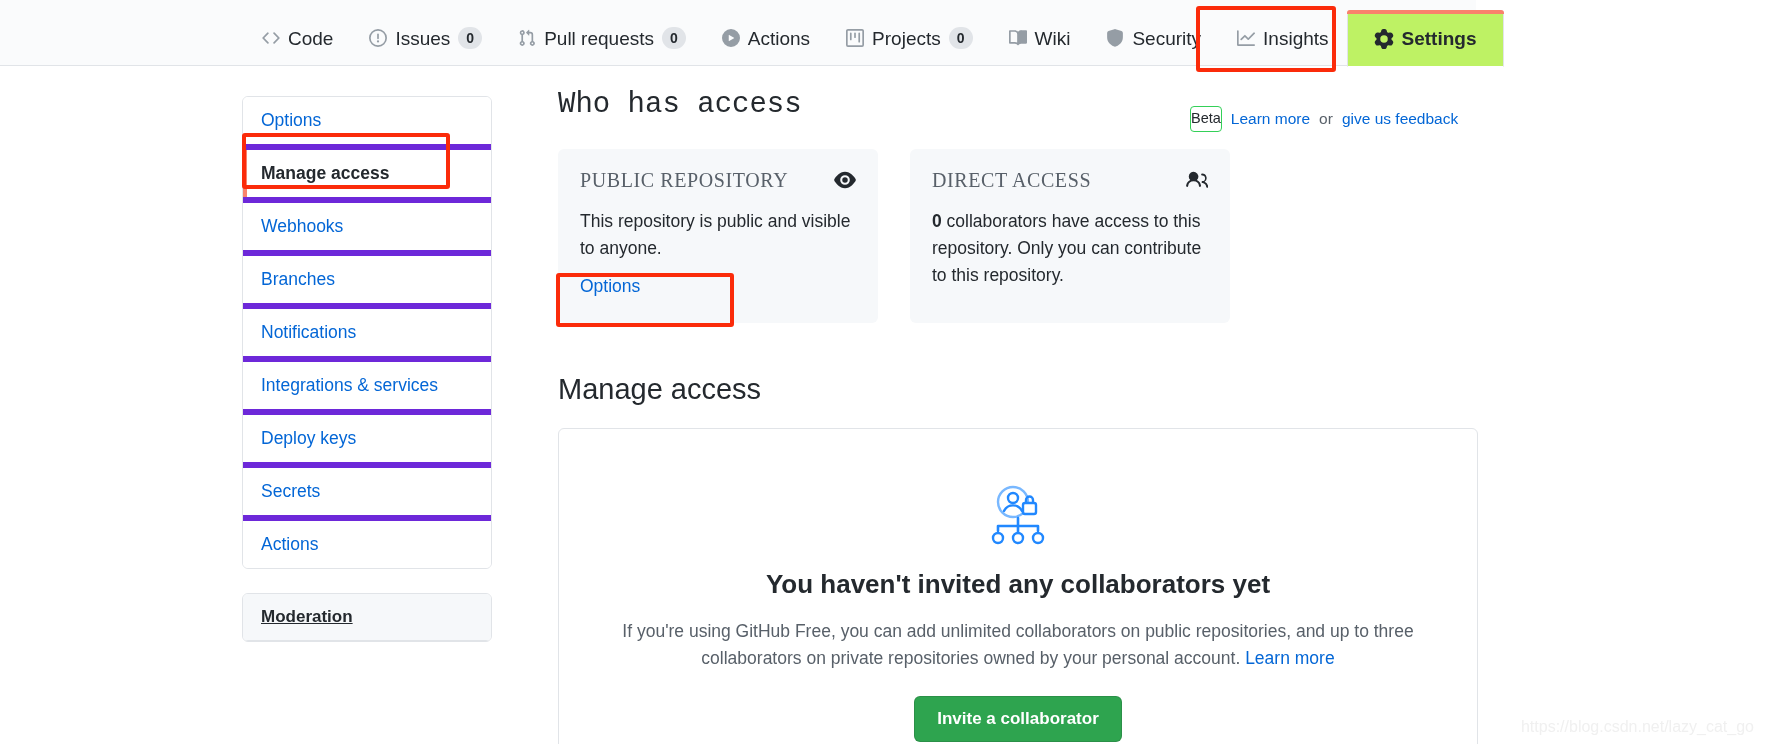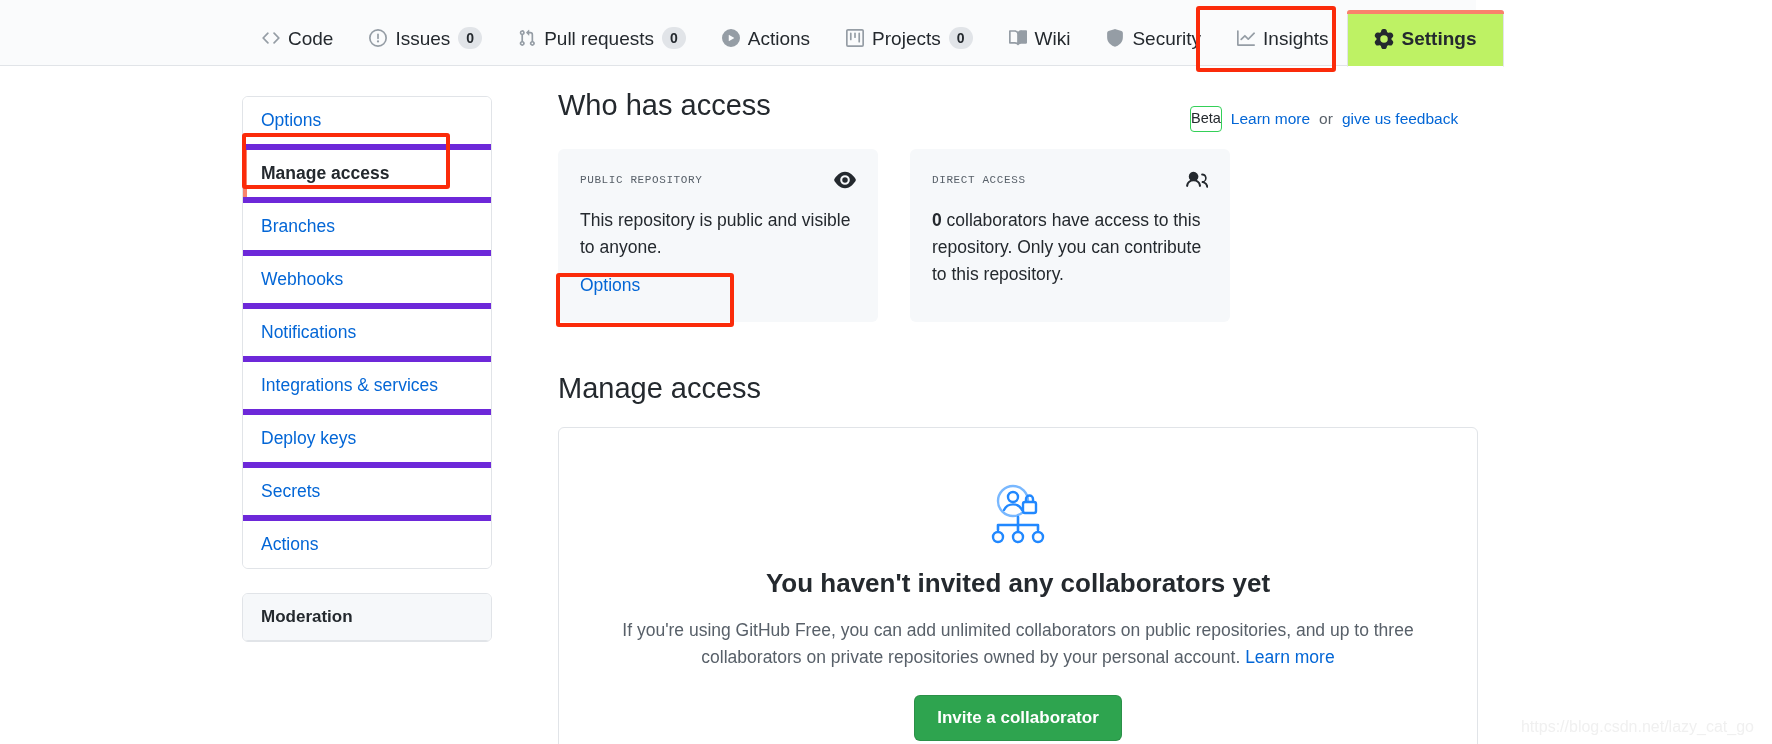--- a/index.html
+++ b/index.html
@@ -62,21 +62,21 @@
     min-width: 22px;
     text-align: center;
     font-weight: 600;
   }
 
   
   .sidebar { position: absolute; left: 242px; top: 96px; width: 250px; }
   .menu {
     border: 1px solid #e1e4e8; border-radius: 6px; background: #fff; overflow: hidden;
   }
-  .menu + .menu { margin-top: 24px; }
+  .menu + .menu { margin-top: 24px; text-decoration: underline; }
   .menu-heading {
     background: #f6f8fa;
     border-bottom: 1px solid #e1e4e8;
     padding: 13px 18px;
     font-size: 17px;
     font-weight: 600;
     color: #24292e;
   }
   .menu-item {
     display: block;
@@ -97,37 +97,37 @@
   }
   .menu-item.selected::before {
     content: ""; position: absolute; left: 0; top: 0; bottom: 0; width: 4px;
     background: #f9826c;
   }
 
   
   .main { position: absolute; left: 558px; top: 88px; width: 920px; }
   h2.section-title {
     font-size: 29px; font-weight: 400; color: #24292e;
-    margin: 0 0 26px 0; line-height: 1.2;
+    margin: 0 0 26px 0; line-height: 1.2; font-family: Liberation Mono, monospace;
   }
   .cards { display: flex; gap: 32px; }
   .acc-card {
     width: 320px;
     background: #f6f8fa;
     border-radius: 6px;
     padding: 20px 22px 26px 22px;
     min-height: 150px;
   }
   .acc-card-head {
     display: flex; align-items: center; justify-content: space-between;
     margin-bottom: 16px;
   }
   .acc-card-label {
-    font-family: Liberation Mono, monospace;
-    font-size: 11px;
+    font-family: Liberation Serif, serif;
+    font-size: 20px;
     letter-spacing: 0.6px;
     color: #586069;
     text-transform: uppercase;
   }
   .acc-card-ico { color: #24292e; display: inline-flex; }
   .acc-card-body {
     font-size: 17.5px; line-height: 1.55; color: #24292e;
   }
   .acc-card-body b { font-weight: 700; }
   .acc-card-link {
@@ -283,22 +283,22 @@
           </span>
           <span>Settings</span>
         </div>
       </div>
   </nav>
 
   <aside class="sidebar">
     <div class="menu" id="sidebar-primary">
         <a class="menu-item" href="#">Options</a>
         <a class="menu-item selected" href="#">Manage access</a>
+        <a class="menu-item" href="#">Webhooks</a>
         <a class="menu-item" href="#">Branches</a>
-        <a class="menu-item" href="#">Webhooks</a>
         <a class="menu-item" href="#">Notifications</a>
         <a class="menu-item" href="#">Integrations &amp; services</a>
         <a class="menu-item" href="#">Deploy keys</a>
         <a class="menu-item" href="#">Secrets</a>
         <a class="menu-item" href="#">Actions</a>
       </div>
     <div class="menu">
       <div class="menu-heading">Moderation</div>
     </div>
   </aside>

